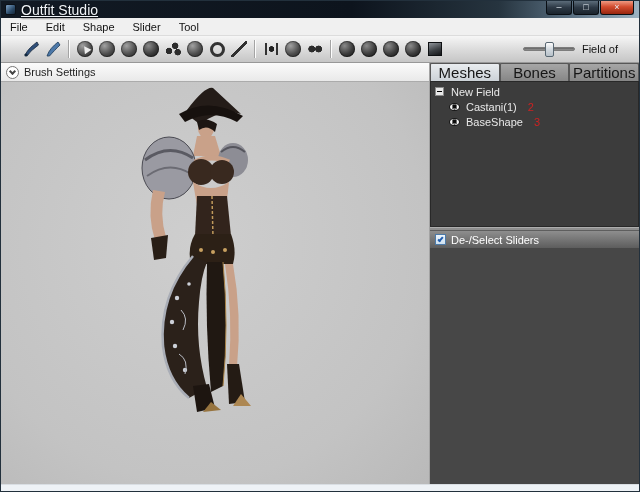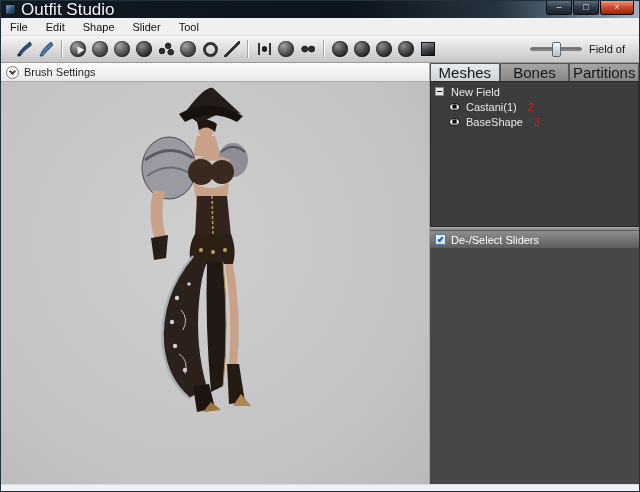--- a/index.html
+++ b/index.html
@@ -4,32 +4,32 @@
 <style>
   *{box-sizing:border-box;margin:0;padding:0;font-family:"Liberation Sans",sans-serif;}
   html,body{width:640px;height:492px;overflow:hidden;background:#a9bfcf;}
   .window{width:640px;height:492px;display:flex;flex-direction:column;border:1px solid #22303c;background:#f0f0f0;box-shadow:inset 0 0 0 1px #7e93a2;}
 
   
   .titlebar{height:17px;flex:0 0 17px;display:flex;align-items:center;padding:0 4px;position:relative;
     background:linear-gradient(90deg,#121a24 0%,#0d141d 55%,#26343f 78%,#5d7385 90%,#9db3c2 100%);}
   .app-icon{width:11px;height:11px;border-radius:2px;margin-right:5px;
     background:linear-gradient(135deg,#7fa4c8,#2b4a68 60%,#16283a);border:1px solid #0b1118;}
-  .title-text{font-size:17px;color:#f0f4f8;text-shadow:0 1px 2px #000;}
+  .title-text{font-size:14px;color:#f0f4f8;text-shadow:0 1px 2px #000;text-decoration:underline;}
   .win-controls{position:absolute;right:5px;top:0;display:flex;}
   .wbtn{width:26px;height:14px;display:flex;align-items:center;justify-content:center;font-size:9px;line-height:9px;color:#e6edf3;
     background:linear-gradient(#5c6c7a,#2d3945 50%,#1b242d);border:1px solid #090e13;border-top:none;border-radius:0 0 3px 3px;margin-left:1px;cursor:default;}
   .wbtn.close{width:34px;background:linear-gradient(#ef9a82,#d24b2e 45%,#97260f);}
 
   
   .menubar{height:18px;flex:0 0 18px;background:#f0f0f0;border-bottom:1px solid #dcdcdc;display:flex;align-items:center;font-size:11px;color:#111;}
   .menu-item{padding:0 9px;height:100%;display:flex;align-items:center;}
 
   
-  .toolbar{height:27px;flex:0 0 27px;display:flex;align-items:center;padding:0 12px;
+  .toolbar{height:27px;flex:0 0 27px;display:flex;align-items:center;padding:0 19px;
     background:linear-gradient(#f6f6f6,#dadada 55%,#c6c6c6);border-bottom:1px solid #989898;}
   .tbtn{width:22px;height:22px;display:inline-flex;align-items:center;justify-content:center;border-radius:3px;}
   .sphere{width:16px;height:16px;border-radius:50%;background:radial-gradient(circle at 35% 30%,#a2a2a2,#4e4e4e 55%,#1d1d1d);box-shadow:inset 0 0 0 1px rgba(0,0,0,.35);display:flex;align-items:center;justify-content:center;}
   .sphere.dark{background:radial-gradient(circle at 35% 30%,#8a8a8a,#3a3a3a 55%,#101010);}
   .sphere.arrowed::after{content:"";display:block;width:0;height:0;border:4px solid transparent;border-bottom:7px solid #ececec;transform:rotate(-35deg);margin-top:-4px;}
   .ring{width:15px;height:15px;border:3px solid #333;border-radius:50%;}
   .dots3{width:18px;height:16px;background:
     radial-gradient(circle at 28% 62%,#2c2c2c 0 3px,transparent 3.5px),
     radial-gradient(circle at 62% 30%,#2c2c2c 0 3px,transparent 3.5px),
     radial-gradient(circle at 76% 70%,#2c2c2c 0 3px,transparent 3.5px);}

